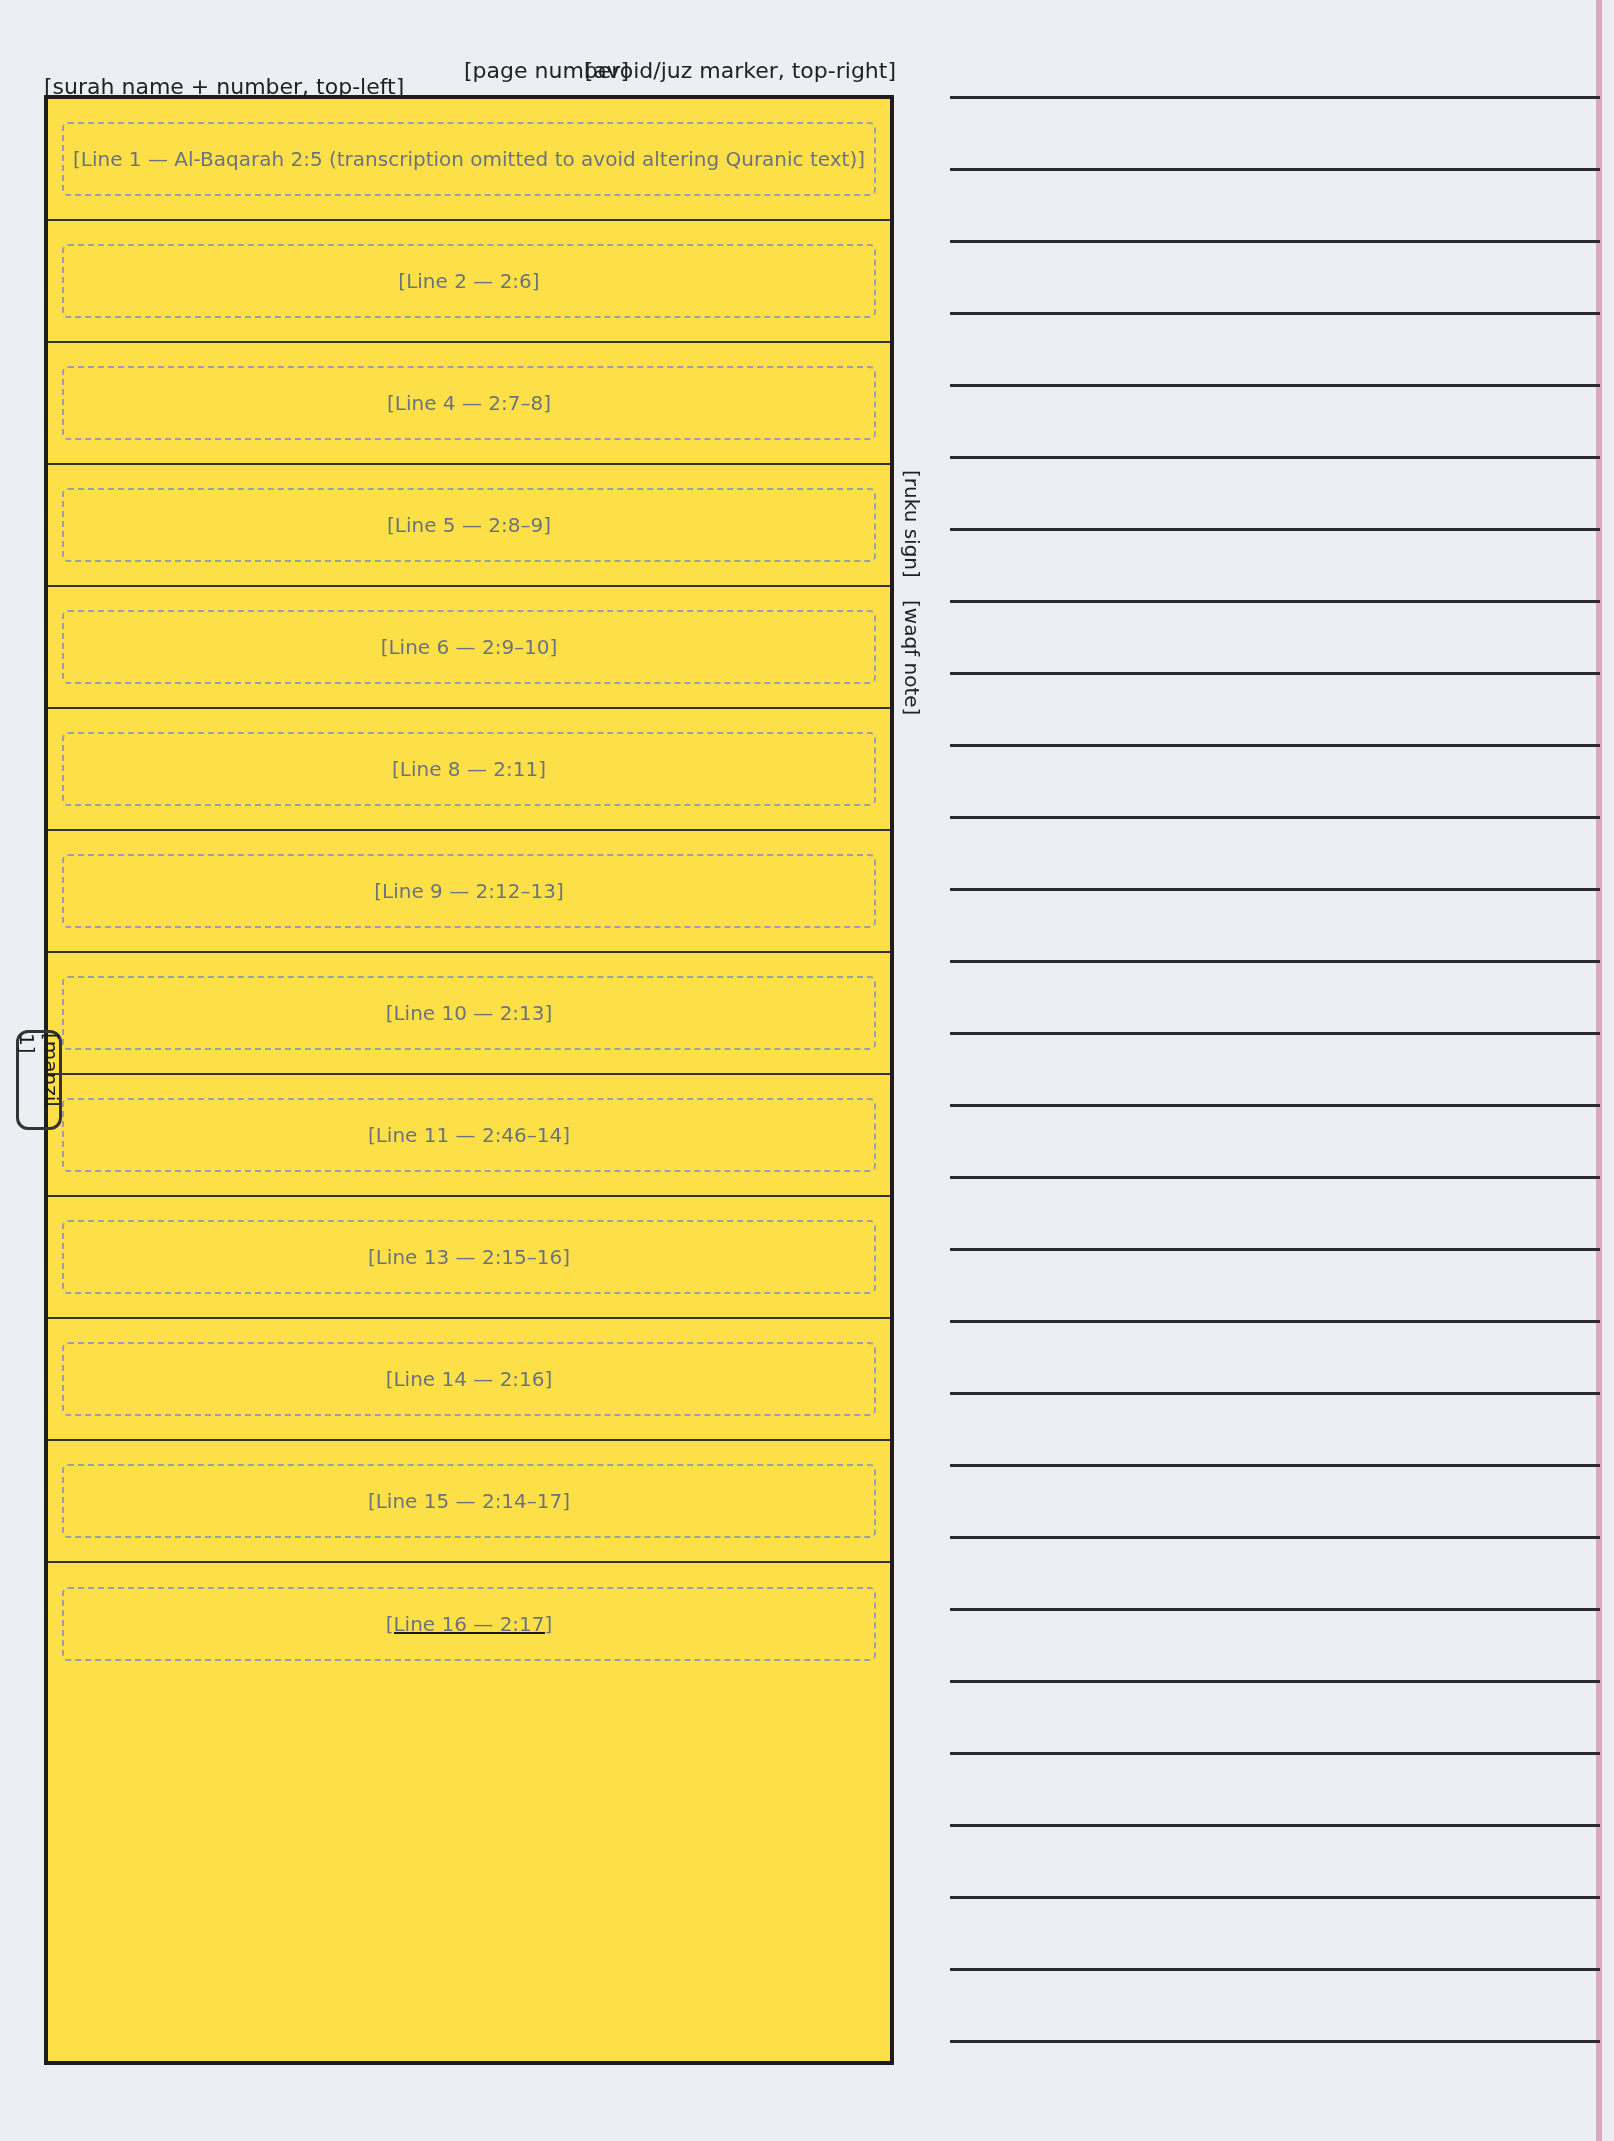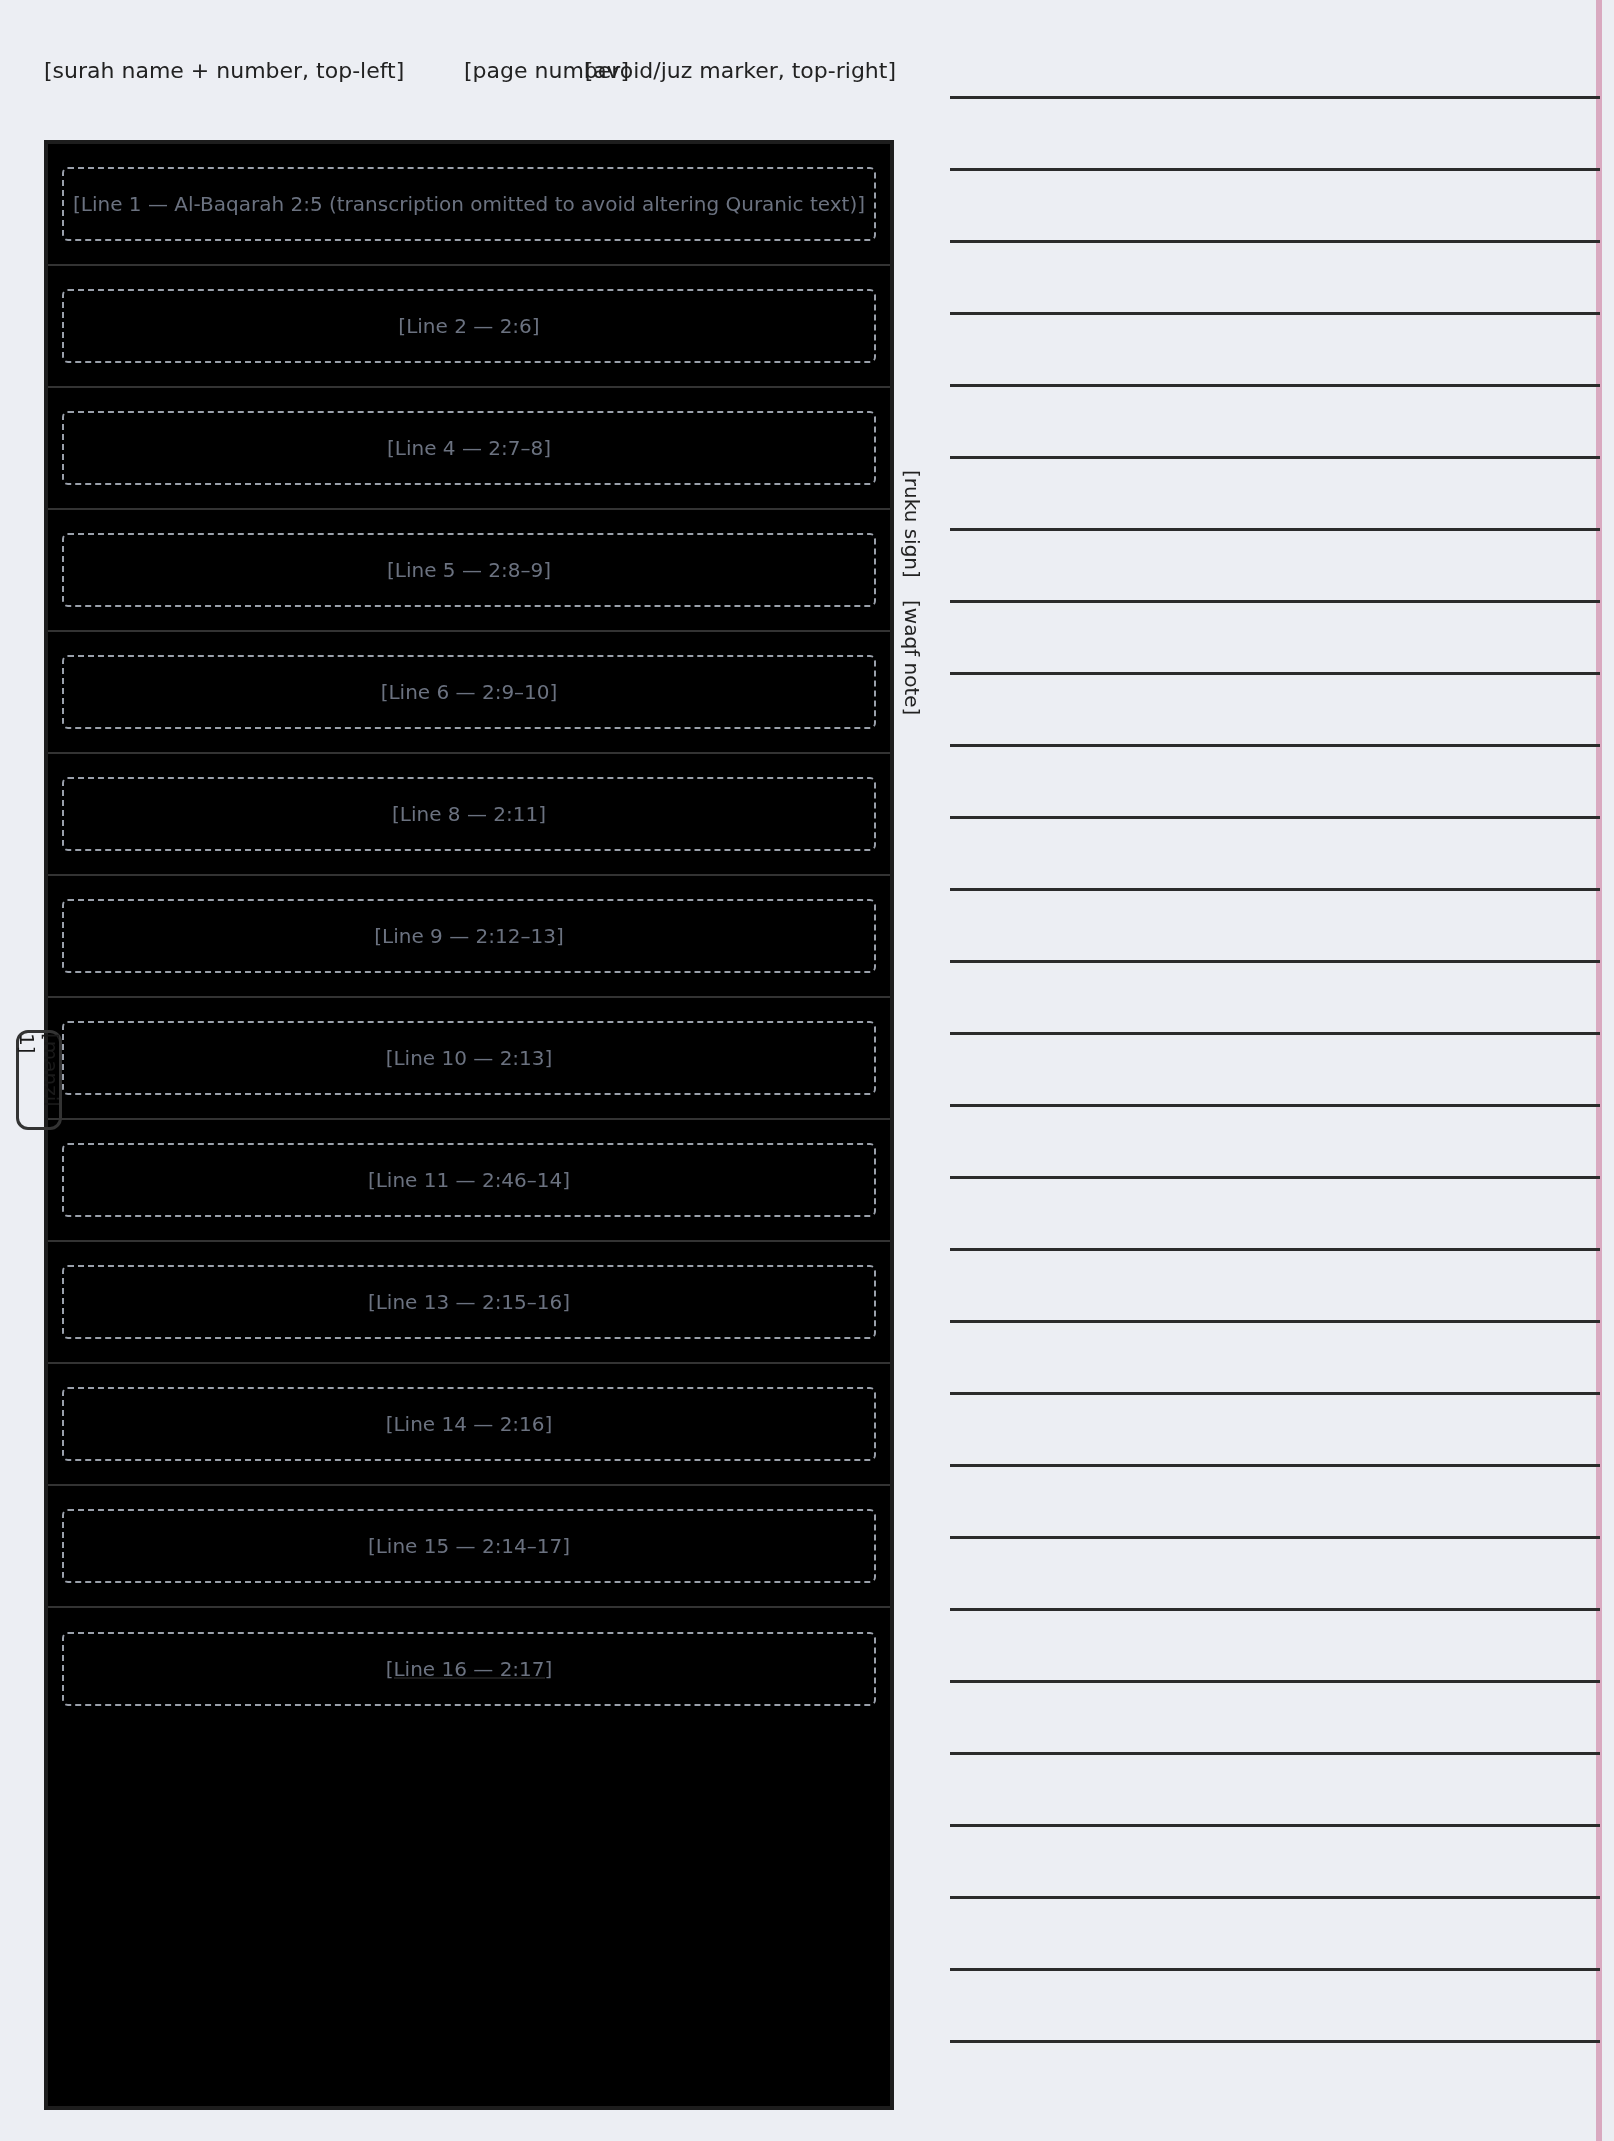--- a/index.html
+++ b/index.html
@@ -2,24 +2,24 @@
 <html><head>
 <meta charset="utf-8">
 <style>
   html, body { margin: 0; padding: 0; }
   body {
     width: 1614px; height: 2141px; position: relative; overflow: hidden;
     background: #eceef3; font-family: "DejaVu Sans", sans-serif; color: #1a1a1a;
   }
   .header { position: absolute; top: 58px; left: 44px; width: 852px; height: 40px; }
   .hdr { position: absolute; top: 0; font-size: 22px; color: #222; }
-  .hdr-left { left: 0; } .hdr-center { left: 420px; } .hdr-right { right: 0; }
+  .hdr-left { left: 0; margin-top: 16px; } .hdr-center { left: 420px; } .hdr-right { right: 0; }
   .frame {
     position: absolute; top: 95px; left: 44px; width: 850px; height: 1970px;
-    border: 4px solid #1d1d1d; box-sizing: border-box; background: #000000; margin-top: 45px;
+    border: 4px solid #1d1d1d; box-sizing: border-box; background: #fde047;
   }
   .row {
     height: 122px; border-bottom: 2px solid #333; box-sizing: border-box;
     display: flex; align-items: center; justify-content: center;
     direction: rtl; padding: 0 14px;
   }
   .row:last-child { border-bottom: none; text-decoration: underline; }
   .placeholder {
     width: 100%; height: 70px; border: 2px dashed #9aa0ab; border-radius: 6px;
     display: flex; align-items: center; justify-content: center;

